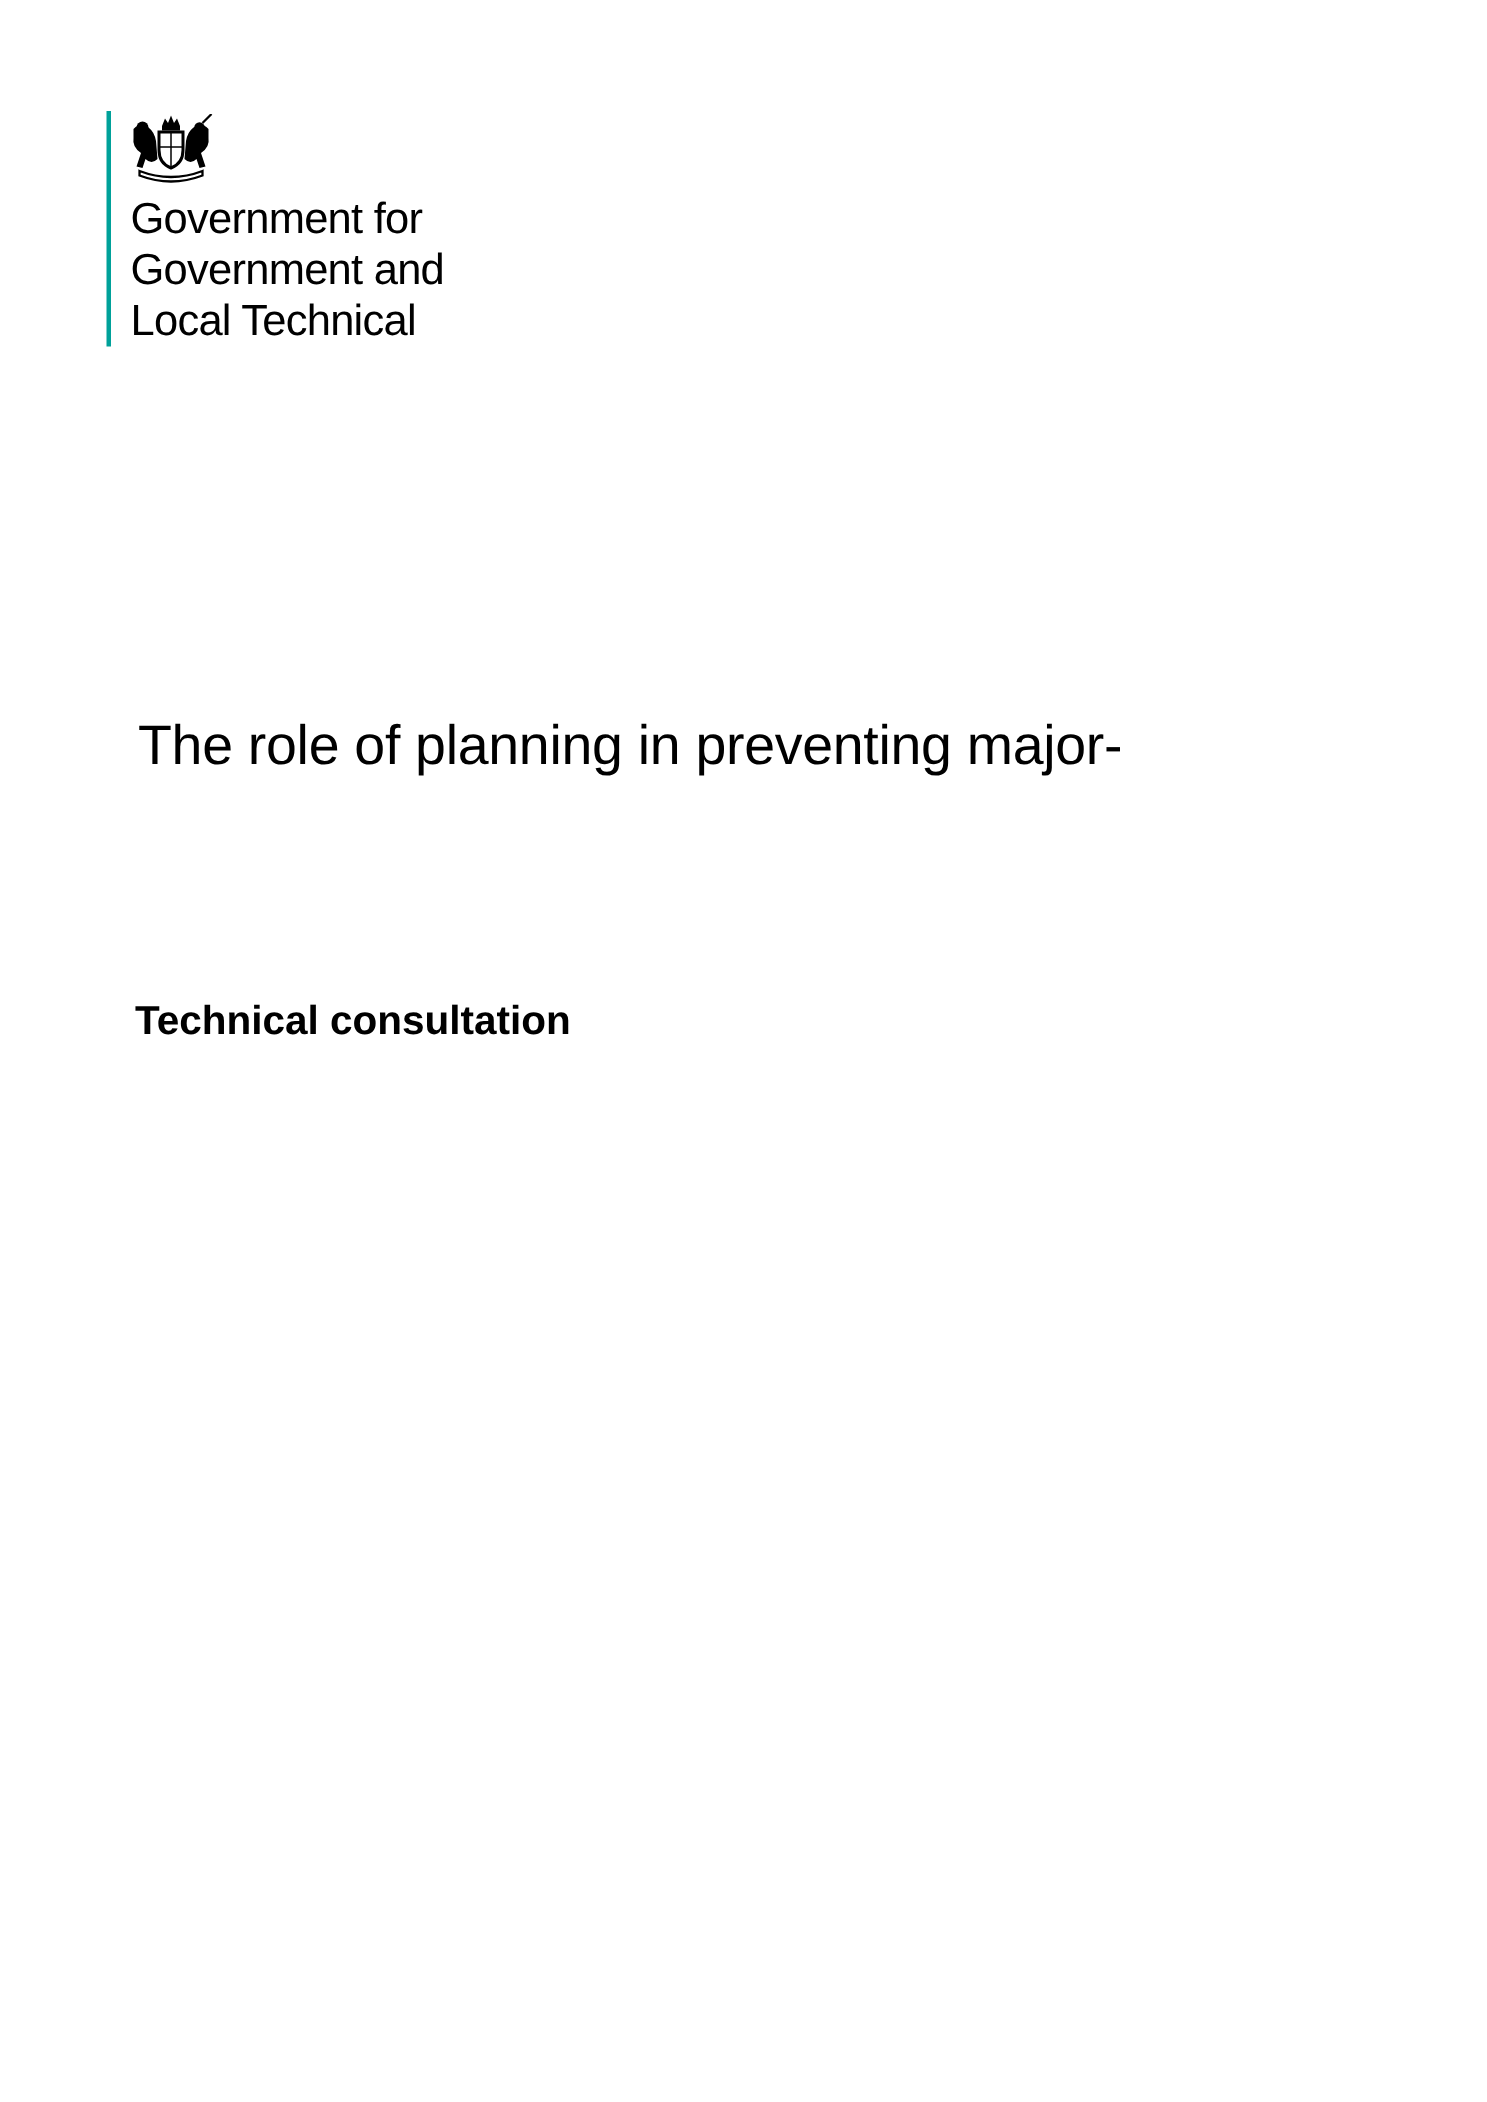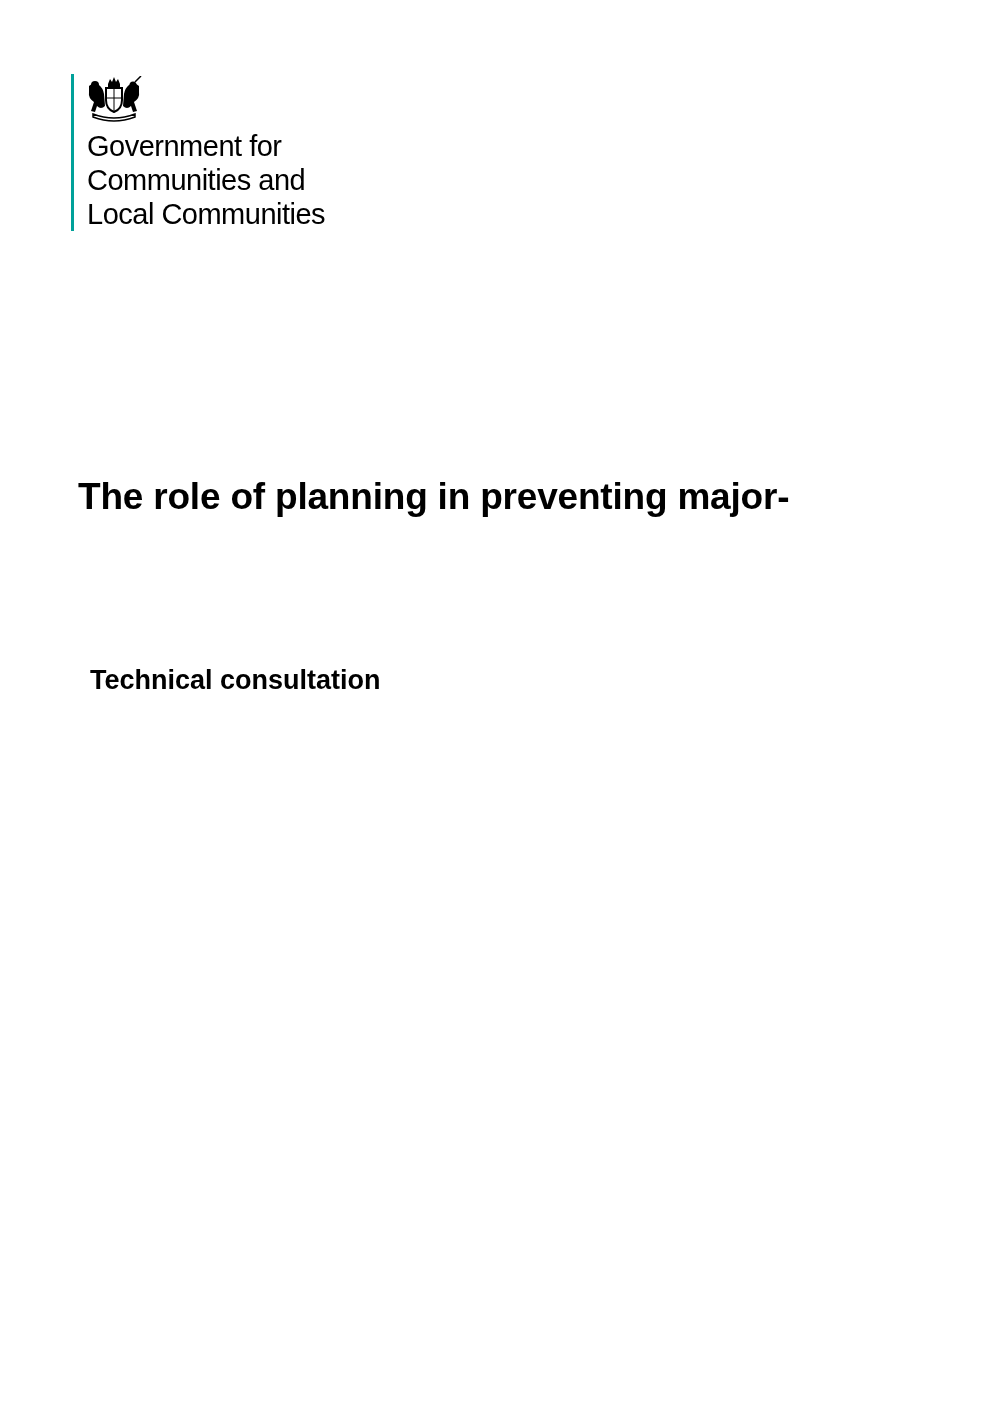--- a/index.html
+++ b/index.html
@@ -3,22 +3,22 @@
 <meta charset="utf-8">
 <style>
   html, body { margin: 0; padding: 0; background: #ffffff; }
   body { width: 991px; height: 1401px; position: relative; overflow: hidden;
          font-family: "Liberation Sans", sans-serif; color: #000; }
   .logo-block { position: absolute; left: 71px; top: 74px; height: 157px; }
   .logo-rule { position: absolute; left: 0; top: 0; width: 3px; height: 157px; background: #00a19a; }
   .crest { position: absolute; left: 14px; top: 2px; width: 58px; height: 46px; }
   .dept-name { position: absolute; left: 16px; top: 55px; font-size: 29px; line-height: 34px;
                letter-spacing: -0.5px; white-space: nowrap; }
-  .title { position: absolute; left: 78px; top: 474px; width: 760px; font-size: 37px;
-           line-height: 45px; letter-spacing: -0.2px; margin: 0; font-weight: bold; }
+  .title { position: absolute; left: 92px; top: 474px; width: 760px; font-size: 37px;
+           line-height: 45px; letter-spacing: -0.2px; margin: 0; font-weight: normal; }
   .subtitle { position: absolute; left: 90px; top: 663px; font-size: 27px; line-height: 34px; margin: 0;
               font-weight: bold; }
   .footer { position: absolute; right: 95px; top: 1273px; text-align: right; font-size: 17px; line-height: 21px; }
 </style>
 </head>
 <body>
 
 <div class="logo-block">
   <div class="logo-rule"></div>
   <svg class="crest" viewBox="0 0 58 46">
@@ -34,22 +34,22 @@
     <circle cx="10" cy="9" r="4" fill="#000"></circle>
 
     <path d="M54 10 Q49 5 44 9 Q40 12 39 18 L38 30 Q42 34 46 30 L48 36 L52 35 L49 26 Q55 22 54 16 Z" fill="#000"></path>
     <line x1="50" y1="6" x2="56" y2="0" stroke="#000" stroke-width="1.5"></line>
     <circle cx="48" cy="9" r="3.5" fill="#000"></circle>
 
     <path d="M8 38 Q29 46 50 38 L50 41 Q29 49 8 41 Z" fill="none" stroke="#000" stroke-width="1.5"></path>
   </svg>
   <div class="dept-name">
     <div>Government for</div>
-    <div>Communities and</div>
-    <div>Local Communities</div>
+    <div>Government and</div>
+    <div>Local Technical</div>
   </div>
 </div>
 
 <h1 class="title">
   <div>The role of planning in preventing major-</div>
 </h1>
 
 <h2 class="subtitle">Technical consultation</h2>
 
 <div class="footer">

